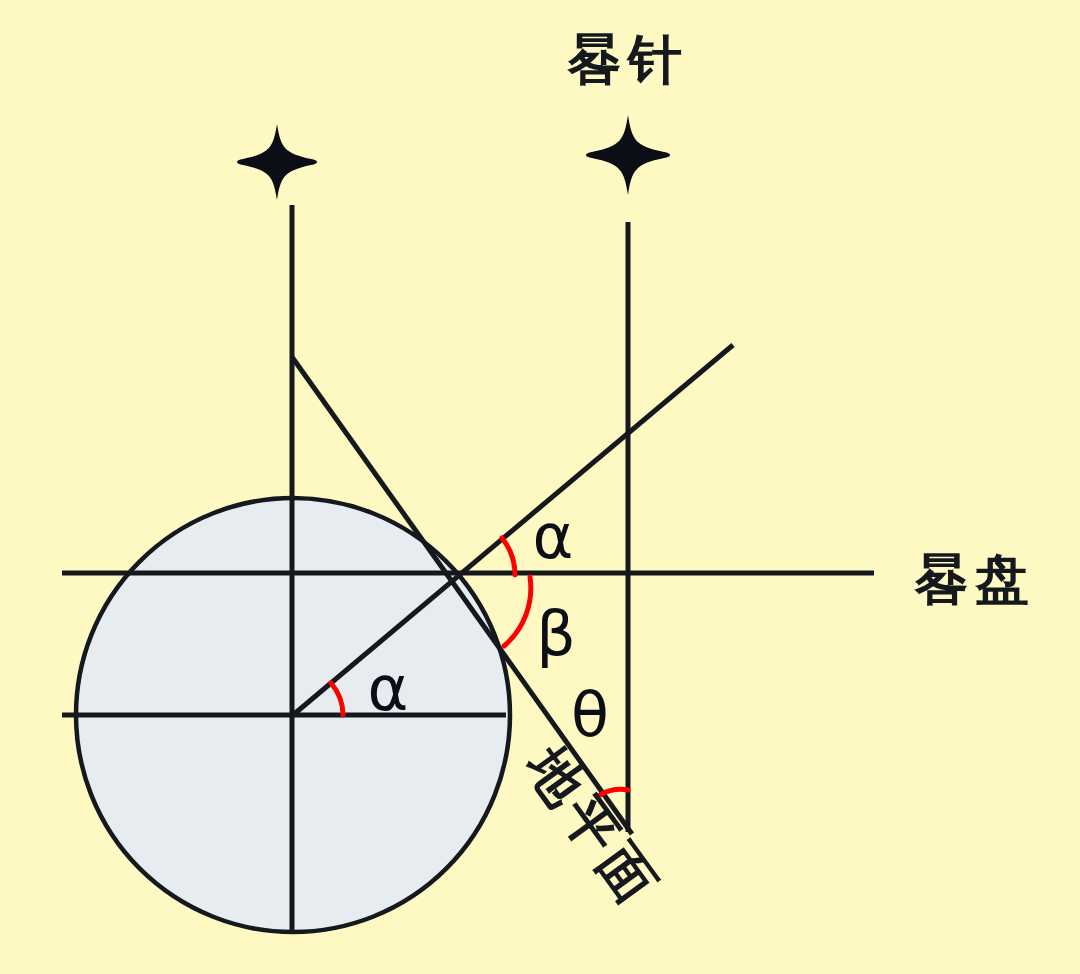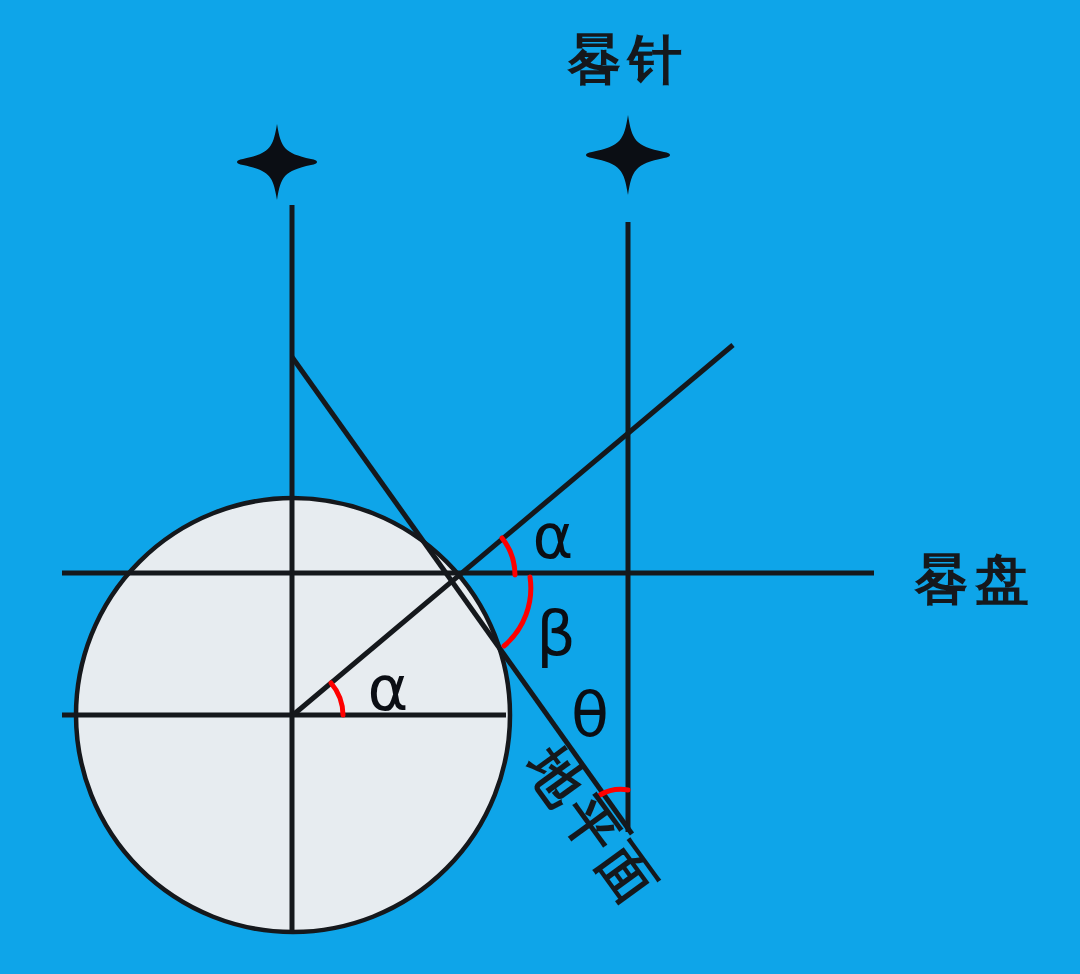--- a/index.html
+++ b/index.html
@@ -11,21 +11,21 @@
   body {
     width: 1080px;
     height: 974px;
     overflow: hidden;
     font-family: "Liberation Sans", "DejaVu Sans", sans-serif;
   }
   #diagram-root {
     position: relative;
     width: 1080px;
     height: 974px;
-    background: #0ea5e9;
+    background: #fef9c3;
   }
   svg#figure {
     display: block;
     width: 1080px;
     height: 974px;
   }
   .stroke-main {
     stroke: #15181c;
     stroke-width: 5;
     stroke-linecap: butt;

